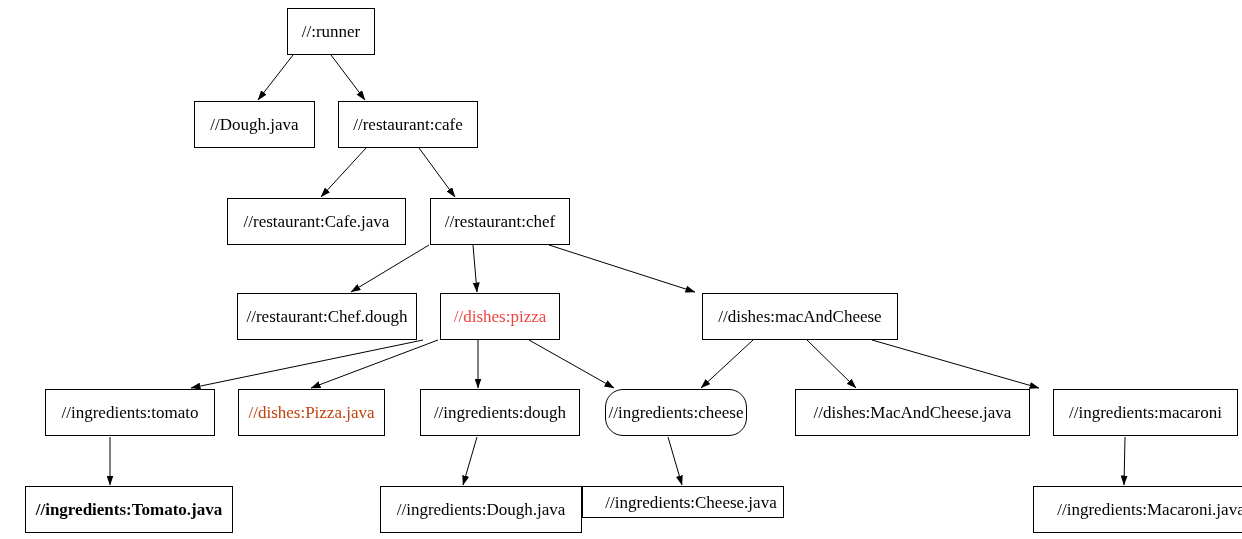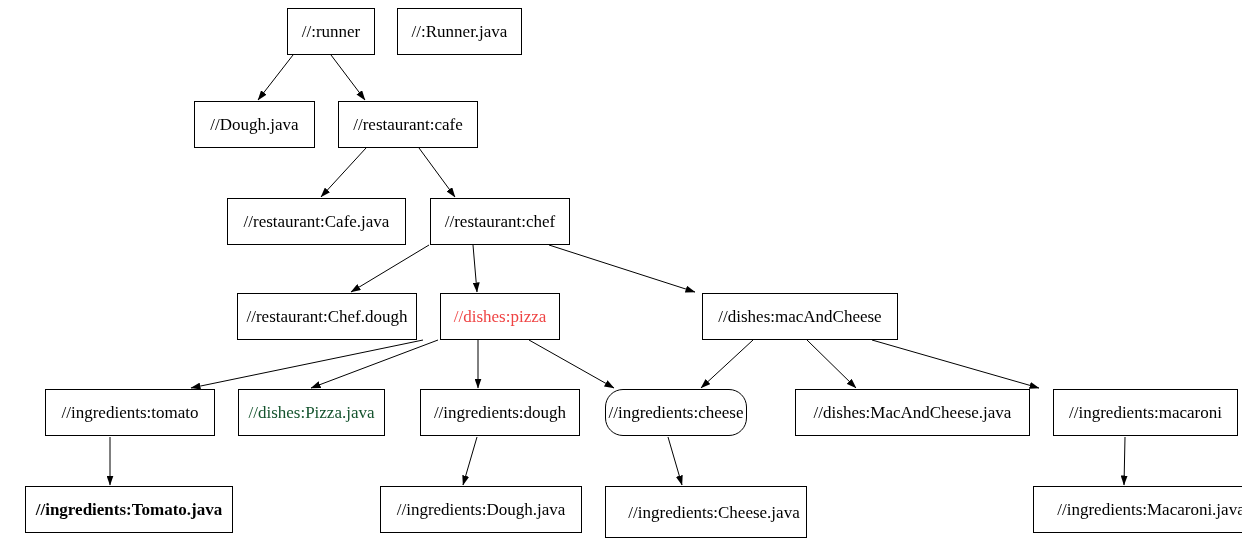--- a/index.html
+++ b/index.html
@@ -59,32 +59,31 @@
         <line x1="807" y1="340" x2="856" y2="388" stroke="#000000" stroke-width="1" marker-end="url(#arrowhead)"></line>
         <line x1="872" y1="340" x2="1039" y2="388" stroke="#000000" stroke-width="1" marker-end="url(#arrowhead)"></line>
         <line x1="110" y1="437" x2="110" y2="485" stroke="#000000" stroke-width="1" marker-end="url(#arrowhead)"></line>
         <line x1="477" y1="437" x2="463" y2="485" stroke="#000000" stroke-width="1" marker-end="url(#arrowhead)"></line>
         <line x1="668" y1="437" x2="682" y2="485" stroke="#000000" stroke-width="1" marker-end="url(#arrowhead)"></line>
         <line x1="1125" y1="437" x2="1124" y2="485" stroke="#000000" stroke-width="1" marker-end="url(#arrowhead)"></line>
       </g>
   </svg>
   <div class="node-layer">
       <div class="graph-node" style="left: 267px; top: 8px; width: 88px; height: 47px; border-color: rgb(0, 0, 0); background: rgb(255, 255, 255); color: rgb(0, 0, 0);">//:runner</div>
-      <div class="graph-node" style="left: 377px; top: 8px; width: 125px; height: 47px; border-color: rgb(0, 0, 0); background: rgb(255, 255, 255); color: rgb(0, 0, 0);">//:Runner.java</div>
       <div class="graph-node" style="left: 174px; top: 101px; width: 121px; height: 47px; border-color: rgb(0, 0, 0); background: rgb(255, 255, 255); color: rgb(0, 0, 0);">//Dough.java</div>
       <div class="graph-node" style="left: 318px; top: 101px; width: 140px; height: 47px; border-color: rgb(0, 0, 0); background: rgb(255, 255, 255); color: rgb(0, 0, 0);">//restaurant:cafe</div>
       <div class="graph-node" style="left: 207px; top: 198px; width: 179px; height: 47px; border-color: rgb(0, 0, 0); background: rgb(255, 255, 255); color: rgb(0, 0, 0);">//restaurant:Cafe.java</div>
       <div class="graph-node" style="left: 410px; top: 198px; width: 140px; height: 47px; border-color: rgb(0, 0, 0); background: rgb(255, 255, 255); color: rgb(0, 0, 0);">//restaurant:chef</div>
       <div class="graph-node" style="left: 217px; top: 293px; width: 180px; height: 47px; border-color: rgb(0, 0, 0); background: rgb(255, 255, 255); color: rgb(0, 0, 0);">//restaurant:Chef.dough</div>
       <div class="graph-node" style="left: 420px; top: 293px; width: 120px; height: 47px; border-color: rgb(0, 0, 0); background: rgb(255, 255, 255); color: #ef4444;">//dishes:pizza</div>
       <div class="graph-node" style="left: 682px; top: 293px; width: 196px; height: 47px; border-color: rgb(0, 0, 0); background: rgb(255, 255, 255); color: rgb(0, 0, 0);">//dishes:macAndCheese</div>
       <div class="graph-node" style="left: 25px; top: 389px; width: 170px; height: 47px; border-color: rgb(0, 0, 0); background: rgb(255, 255, 255); color: rgb(0, 0, 0);">//ingredients:tomato</div>
-      <div class="graph-node" style="left: 218px; top: 389px; width: 147px; height: 47px; border-color: rgb(0, 0, 0); background: rgb(255, 255, 255); color: #14532d;">//dishes:Pizza.java</div>
+      <div class="graph-node" style="left: 218px; top: 389px; width: 147px; height: 47px; border-color: rgb(0, 0, 0); background: rgb(255, 255, 255); color: #c2410c;">//dishes:Pizza.java</div>
       <div class="graph-node" style="left: 400px; top: 389px; width: 160px; height: 47px; border-color: rgb(0, 0, 0); background: rgb(255, 255, 255); color: rgb(0, 0, 0);">//ingredients:dough</div>
       <div class="graph-node" style="left: 585px; top: 389px; width: 142px; height: 47px; border-color: rgb(0, 0, 0); background: rgb(255, 255, 255); color: rgb(0, 0, 0); border-radius: 18px;">//ingredients:cheese</div>
       <div class="graph-node" style="left: 775px; top: 389px; width: 235px; height: 47px; border-color: rgb(0, 0, 0); background: rgb(255, 255, 255); color: rgb(0, 0, 0);">//dishes:MacAndCheese.java</div>
       <div class="graph-node" style="left: 1033px; top: 389px; width: 185px; height: 47px; border-color: rgb(0, 0, 0); background: rgb(255, 255, 255); color: rgb(0, 0, 0);">//ingredients:macaroni</div>
       <div class="graph-node" style="left: 5px; top: 486px; width: 208px; height: 47px; border-color: rgb(0, 0, 0); background: rgb(255, 255, 255); color: rgb(0, 0, 0); font-weight: bold;">//ingredients:Tomato.java</div>
       <div class="graph-node" style="left: 360px; top: 486px; width: 202px; height: 47px; border-color: rgb(0, 0, 0); background: rgb(255, 255, 255); color: rgb(0, 0, 0);">//ingredients:Dough.java</div>
-      <div class="graph-node" style="left: 585px; top: 486px; width: 202px; height: 52px; border-color: rgb(0, 0, 0); background: rgb(255, 255, 255); color: rgb(0, 0, 0); padding-left: 16px;">//ingredients:Cheese.java</div>
+      <div class="graph-node" style="left: 562px; top: 486px; width: 202px; height: 32px; border-color: rgb(0, 0, 0); background: rgb(255, 255, 255); color: rgb(0, 0, 0); padding-left: 16px;">//ingredients:Cheese.java</div>
       <div class="graph-node" style="left: 1013px; top: 486px; width: 236px; height: 47px; border-color: rgb(0, 0, 0); background: rgb(255, 255, 255); color: rgb(0, 0, 0);">//ingredients:Macaroni.java</div>
     </div>
 </div>
 
 </body></html>

